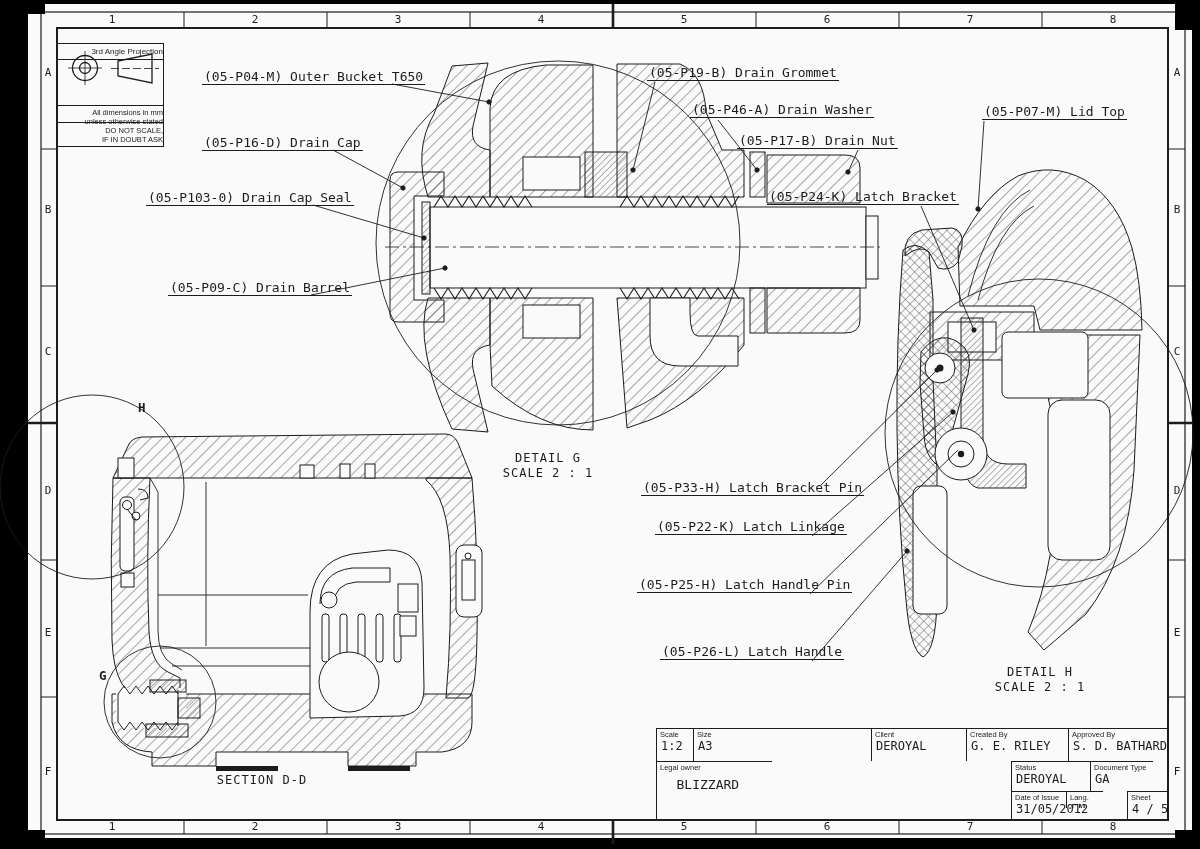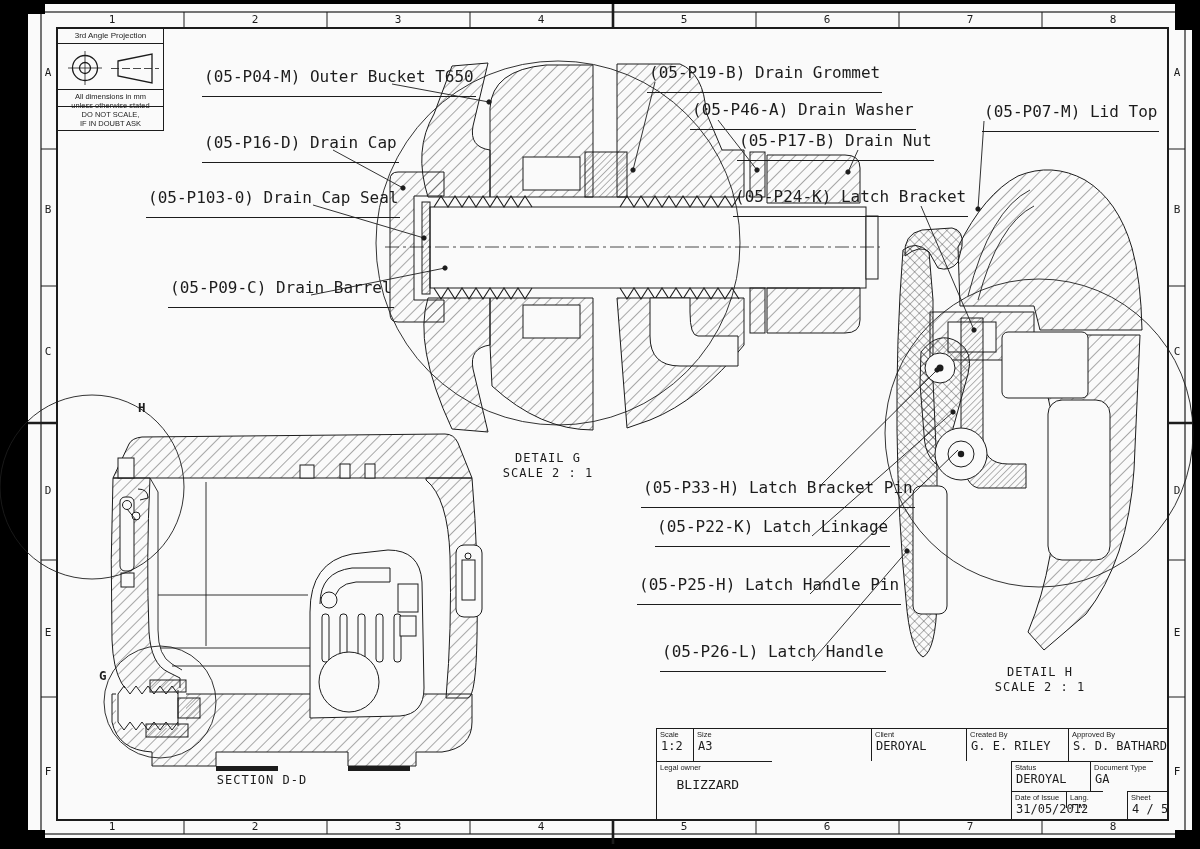--- a/index.html
+++ b/index.html
@@ -1,27 +1,27 @@
 <!DOCTYPE html>
 <html><head>
 <meta charset="utf-8">
 <style>
   html,body{margin:0;padding:0;background:#000;}
   .stage{position:relative;width:1200px;height:849px;background:#000;overflow:hidden;
          font-family:"DejaVu Sans Mono", monospace;color:#1c1c1c;}
   .sheet{position:absolute;left:28px;top:4px;width:1164px;height:834px;background:#fafafa;}
   svg.art{position:absolute;left:0;top:0;width:1200px;height:849px;}
   .ov{position:absolute;white-space:nowrap;color:#1c1c1c;}
-  .cad-label{font-size:16px;letter-spacing:0px;border-bottom:1.1px solid #1c1c1c;padding:0 2px 13px 2px;line-height:13px;}
+  .cad-label{font-size:13px;letter-spacing:0px;border-bottom:1.1px solid #1c1c1c;padding:0 2px 1px 2px;line-height:13px;}
   .cap{font-size:12px;letter-spacing:1px;text-align:center;line-height:14px;}
   .marker{font-size:12.5px;font-weight:bold;}
   .gridref{font-size:11px;width:22px;text-align:center;line-height:14px;}
   
-  .projbox{position:absolute;left:57px;top:27px;width:107px;height:104px;border:1.6px solid #1c1c1c;box-sizing:border-box;
-           font-family:"Liberation Sans",sans-serif;text-align:center;}
+  .projbox{position:absolute;left:57px;top:43px;width:107px;height:104px;border:1.6px solid #1c1c1c;box-sizing:border-box;
+           font-family:"Liberation Sans",sans-serif;text-align:right;}
   .projbox .row1{border-bottom:1px solid #1c1c1c;font-size:8px;line-height:15px;height:15px;}
   .projbox .rowsym{height:45px;border-bottom:1px solid #1c1c1c;}
   .projbox .row3{border-bottom:1px solid #1c1c1c;font-size:7.5px;line-height:9px;padding-top:2px;height:17px;box-sizing:border-box;}
   .projbox .row4{font-size:7.5px;line-height:9px;padding-top:3px;}
   
   .tblock{position:absolute;left:656px;top:728px;width:512px;height:92px;border:1.8px solid #1c1c1c;box-sizing:border-box;background:#fafafa;}
   .cell{position:absolute;border-left:1px solid #1c1c1c;border-top:1px solid #1c1c1c;box-sizing:border-box;overflow:hidden;}
   .cell.nL{border-left:none;} .cell.nT{border-top:none;}
   .tb-label{font-family:"Liberation Sans",sans-serif;font-size:7.5px;line-height:9px;padding:1px 0 0 3px;color:#1c1c1c;}
   .tb-value{font-size:12px;line-height:13px;padding:1px 0 0 4px;white-space:nowrap;}
@@ -246,21 +246,21 @@
   </div>
 
   <div class="ov cad-label" style="left:202px;top:70px">(05-P04-M) Outer Bucket T650</div>
   <div class="ov cad-label" style="left:202px;top:136px">(05-P16-D) Drain Cap</div>
   <div class="ov cad-label" style="left:146px;top:191px">(05-P103-0) Drain Cap Seal</div>
   <div class="ov cad-label" style="left:168px;top:281px">(05-P09-C) Drain Barrel</div>
   <div class="ov cad-label" style="left:647px;top:66px">(05-P19-B) Drain Grommet</div>
   <div class="ov cad-label" style="left:690px;top:103px">(05-P46-A) Drain Washer</div>
   <div class="ov cad-label" style="left:737px;top:134px">(05-P17-B) Drain Nut</div>
   <div class="ov cad-label" style="left:982px;top:105px">(05-P07-M) Lid Top</div>
-  <div class="ov cad-label" style="left:733px;top:190px">(05-P24-K) Latch Bracket</div>
+  <div class="ov cad-label" style="left:767px;top:190px">(05-P24-K) Latch Bracket</div>
   <div class="ov cad-label" style="left:641px;top:481px">(05-P33-H) Latch Bracket Pin</div>
   <div class="ov cad-label" style="left:655px;top:520px">(05-P22-K) Latch Linkage</div>
   <div class="ov cad-label" style="left:637px;top:578px">(05-P25-H) Latch Handle Pin</div>
   <div class="ov cad-label" style="left:660px;top:645px">(05-P26-L) Latch Handle</div>
 
   <div class="ov cap" style="left:493px;top:451px;width:110px">DETAIL G</div>
   <div class="ov cap" style="left:493px;top:466px;width:110px">SCALE 2 : 1</div>
   <div class="ov cap" style="left:985px;top:665px;width:110px">DETAIL H</div>
   <div class="ov cap" style="left:985px;top:680px;width:110px">SCALE 2 : 1</div>
   <div class="ov cap" style="left:200px;top:773px;width:124px">SECTION D-D</div>

